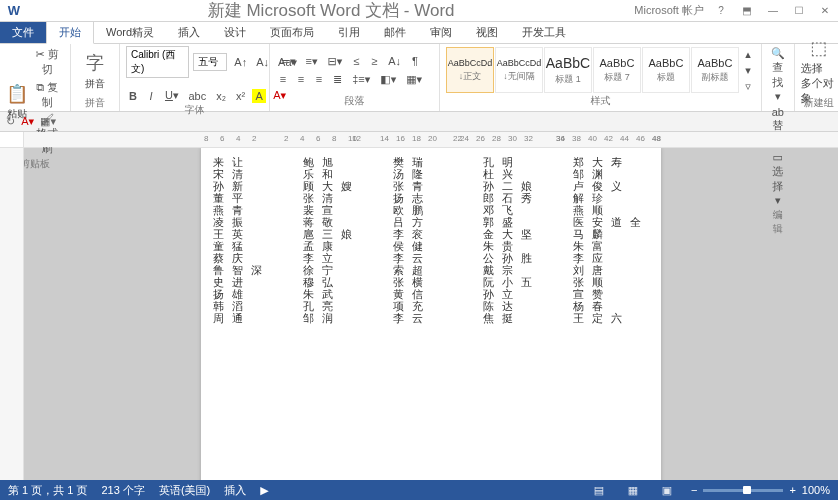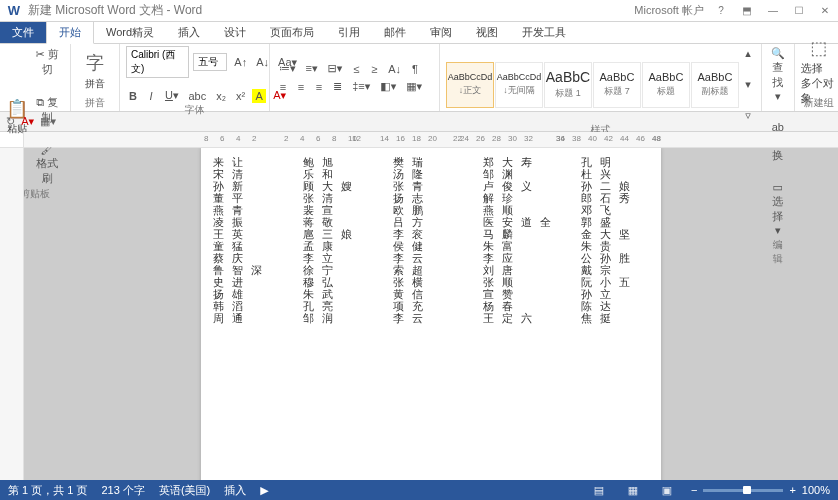--- a/index.html
+++ b/index.html
@@ -1,34 +1,34 @@
 <!DOCTYPE html>
 <html><head>
 <meta charset="utf-8">
 <style>
 *{margin:0;padding:0;box-sizing:border-box;font-family:"Microsoft YaHei","Segoe UI",sans-serif;font-size:11px;user-select:none}
 body{width:838px;height:500px;background:#fff;overflow:hidden;position:relative}
 .titlebar{height:22px;background:#fff;display:flex;align-items:center;border-bottom:1px solid #d4d4d4}
 .titlebar .wicon{width:28px;display:flex;justify-content:center;color:#2b579a;font-weight:bold;font-size:13px}
-.titlebar .title{flex:1;color:#777;font-size:12px}
+.titlebar .title{flex:1;text-align:center;color:#777;font-size:17px}
 .titlebar .acct{color:#777;margin-right:4px}
 .titlebar .winbtns{display:flex}
 .titlebar .winbtns span{width:26px;text-align:center;color:#777;font-size:10px}
 .tabs{height:22px;background:#fff;display:flex;align-items:flex-end;border-bottom:1px solid #d4d4d4}
 .tab{padding:3px 12px;color:#444;cursor:pointer}
 .tab.file{background:#2b579a;color:#fff}
 .tab.active{background:#fff;border:1px solid #d4d4d4;border-bottom:1px solid #fff;margin-bottom:-1px;color:#2b579a}
 .ribbon{height:68px;background:#fff;display:flex;border-bottom:1px solid #d4d4d4}
 .group{border-right:1px solid #e1e1e1;padding:2px 6px;display:flex;flex-direction:column;justify-content:space-between}
 .group .body{flex:1;display:flex;align-items:center;gap:2px}
 .group .label{text-align:center;color:#777;font-size:10px;padding-bottom:1px}
 .bigbtn{display:flex;flex-direction:column;align-items:center;justify-content:center;width:36px;height:50px;gap:2px}
 .bigbtn .ic{font-size:18px;color:#666}
 .bigbtn .lb{font-size:10px;color:#444}
-.col{display:flex;flex-direction:column;gap:16px;justify-content:center}
+.col{display:flex;flex-direction:column;gap:1px;justify-content:center}
 .row{display:flex;gap:4px;align-items:center}
 .smallbtn{padding:1px 3px;color:#555;font-size:11px;min-width:14px;text-align:center}
 .sel{border:1px solid #ccc;background:#fff;padding:1px 4px;font-size:10px;min-width:60px;display:inline-block}
 .styles{display:flex;gap:1px}
 .stylebtn{border:1px solid #e8e8e8;width:48px;height:46px;display:flex;flex-direction:column;align-items:center;justify-content:center}
 .stylebtn.sel1{border:1px solid #f0c36d;background:#fdf5e6}
 .stylebtn .prev{font-size:11px;color:#333}
 .stylebtn .nm{font-size:9px;color:#777;margin-top:2px}
 .qat{height:20px;background:#f3f3f3;border-bottom:1px solid #d4d4d4;display:flex;align-items:center;padding:0 6px;gap:6px}
 .qat span{color:#666;font-size:11px}
@@ -142,20 +142,21 @@
         <span class="smallbtn">≡</span>
         <span class="smallbtn">≡</span>
         <span class="smallbtn">≡</span>
         <span class="smallbtn">≣</span>
         <span class="smallbtn">‡≡▾</span>
         <span class="smallbtn">◧▾</span>
         <span class="smallbtn">▦▾</span>
       </div>
     </div>
       </div>
+    <div class="label">段落</div>
   </div>
   <div class="group" style="flex:1">
     <div class="body">
       <div class="styles" id="styles">
           <div class="stylebtn sel1">
             <div class="prev" style="font-size:9px">AaBbCcDd</div>
             <div class="nm">↓正文</div>
           </div>
           <div class="stylebtn">
             <div class="prev" style="font-size:9px">AaBbCcDd</div>
@@ -249,22 +250,22 @@
 </div>
 
 <div class="doc">
   <div class="vgutter"></div>
   <div style="flex:1;display:flex;justify-content:center;overflow:auto">
     <div class="page">
       <div class="content" id="content">
           <div>来让<br>宋清<br>孙新<br>董平<br>燕青<br>凌振<br>王英<br>童猛<br>蔡庆<br>鲁智深<br>史进<br>扬雄<br>韩滔<br>周通</div>
           <div>鲍旭<br>乐和<br>顾大嫂<br>张清<br>裴宣<br>蒋敬<br>扈三娘<br>孟康<br>李立<br>徐宁<br>穆弘<br>朱武<br>孔亮<br>邹润</div>
           <div>樊瑞<br>汤隆<br>张青<br>扬志<br>欧鹏<br>吕方<br>李衮<br>侯健<br>李云<br>索超<br>张横<br>黄信<br>项充<br>李云</div>
+          <div>孔明<br>杜兴<br>孙二娘<br>郎石秀<br>邓飞<br>郭盛<br>金大坚<br>朱贵<br>公孙胜<br>戴宗<br>阮小五<br>孙立<br>陈达<br>焦挺</div>
           <div>郑大寿<br>邹渊<br>卢俊义<br>解珍<br>燕顺<br>医安道全<br>马麟<br>朱富<br>李应<br>刘唐<br>张顺<br>宣赞<br>杨春<br>王定六</div>
-          <div>孔明<br>杜兴<br>孙二娘<br>郎石秀<br>邓飞<br>郭盛<br>金大坚<br>朱贵<br>公孙胜<br>戴宗<br>阮小五<br>孙立<br>陈达<br>焦挺</div>
         </div>
     </div>
   </div>
 </div>
 
 <div class="statusbar">
   <span>第 1 页，共 1 页</span>
   <span>213 个字</span>
   <span>英语(美国)</span>
   <span>插入</span>

